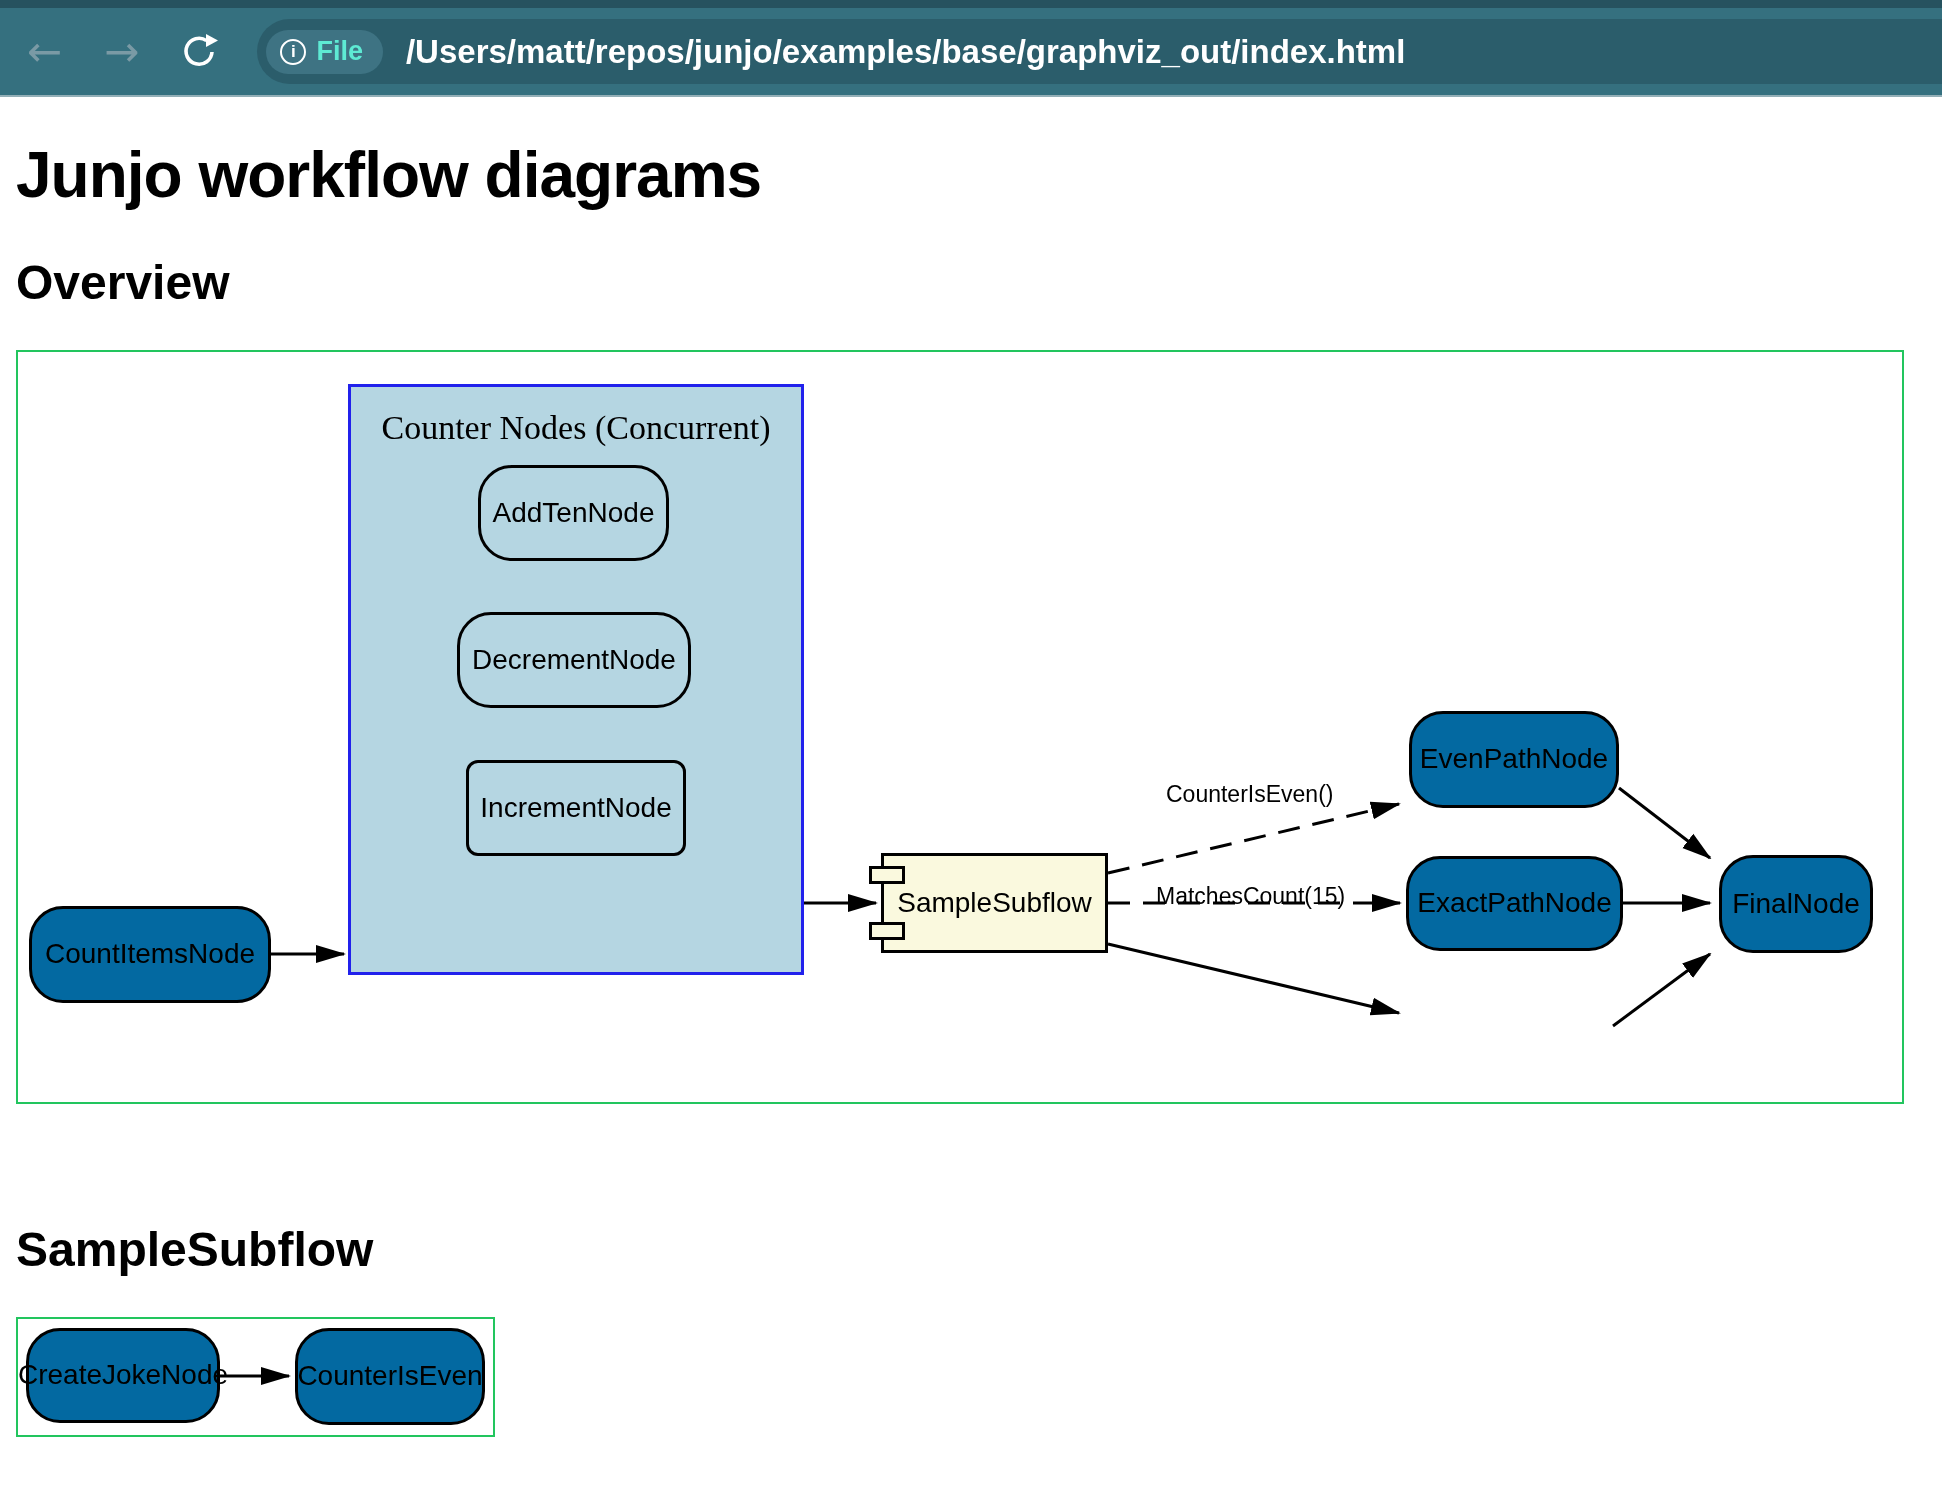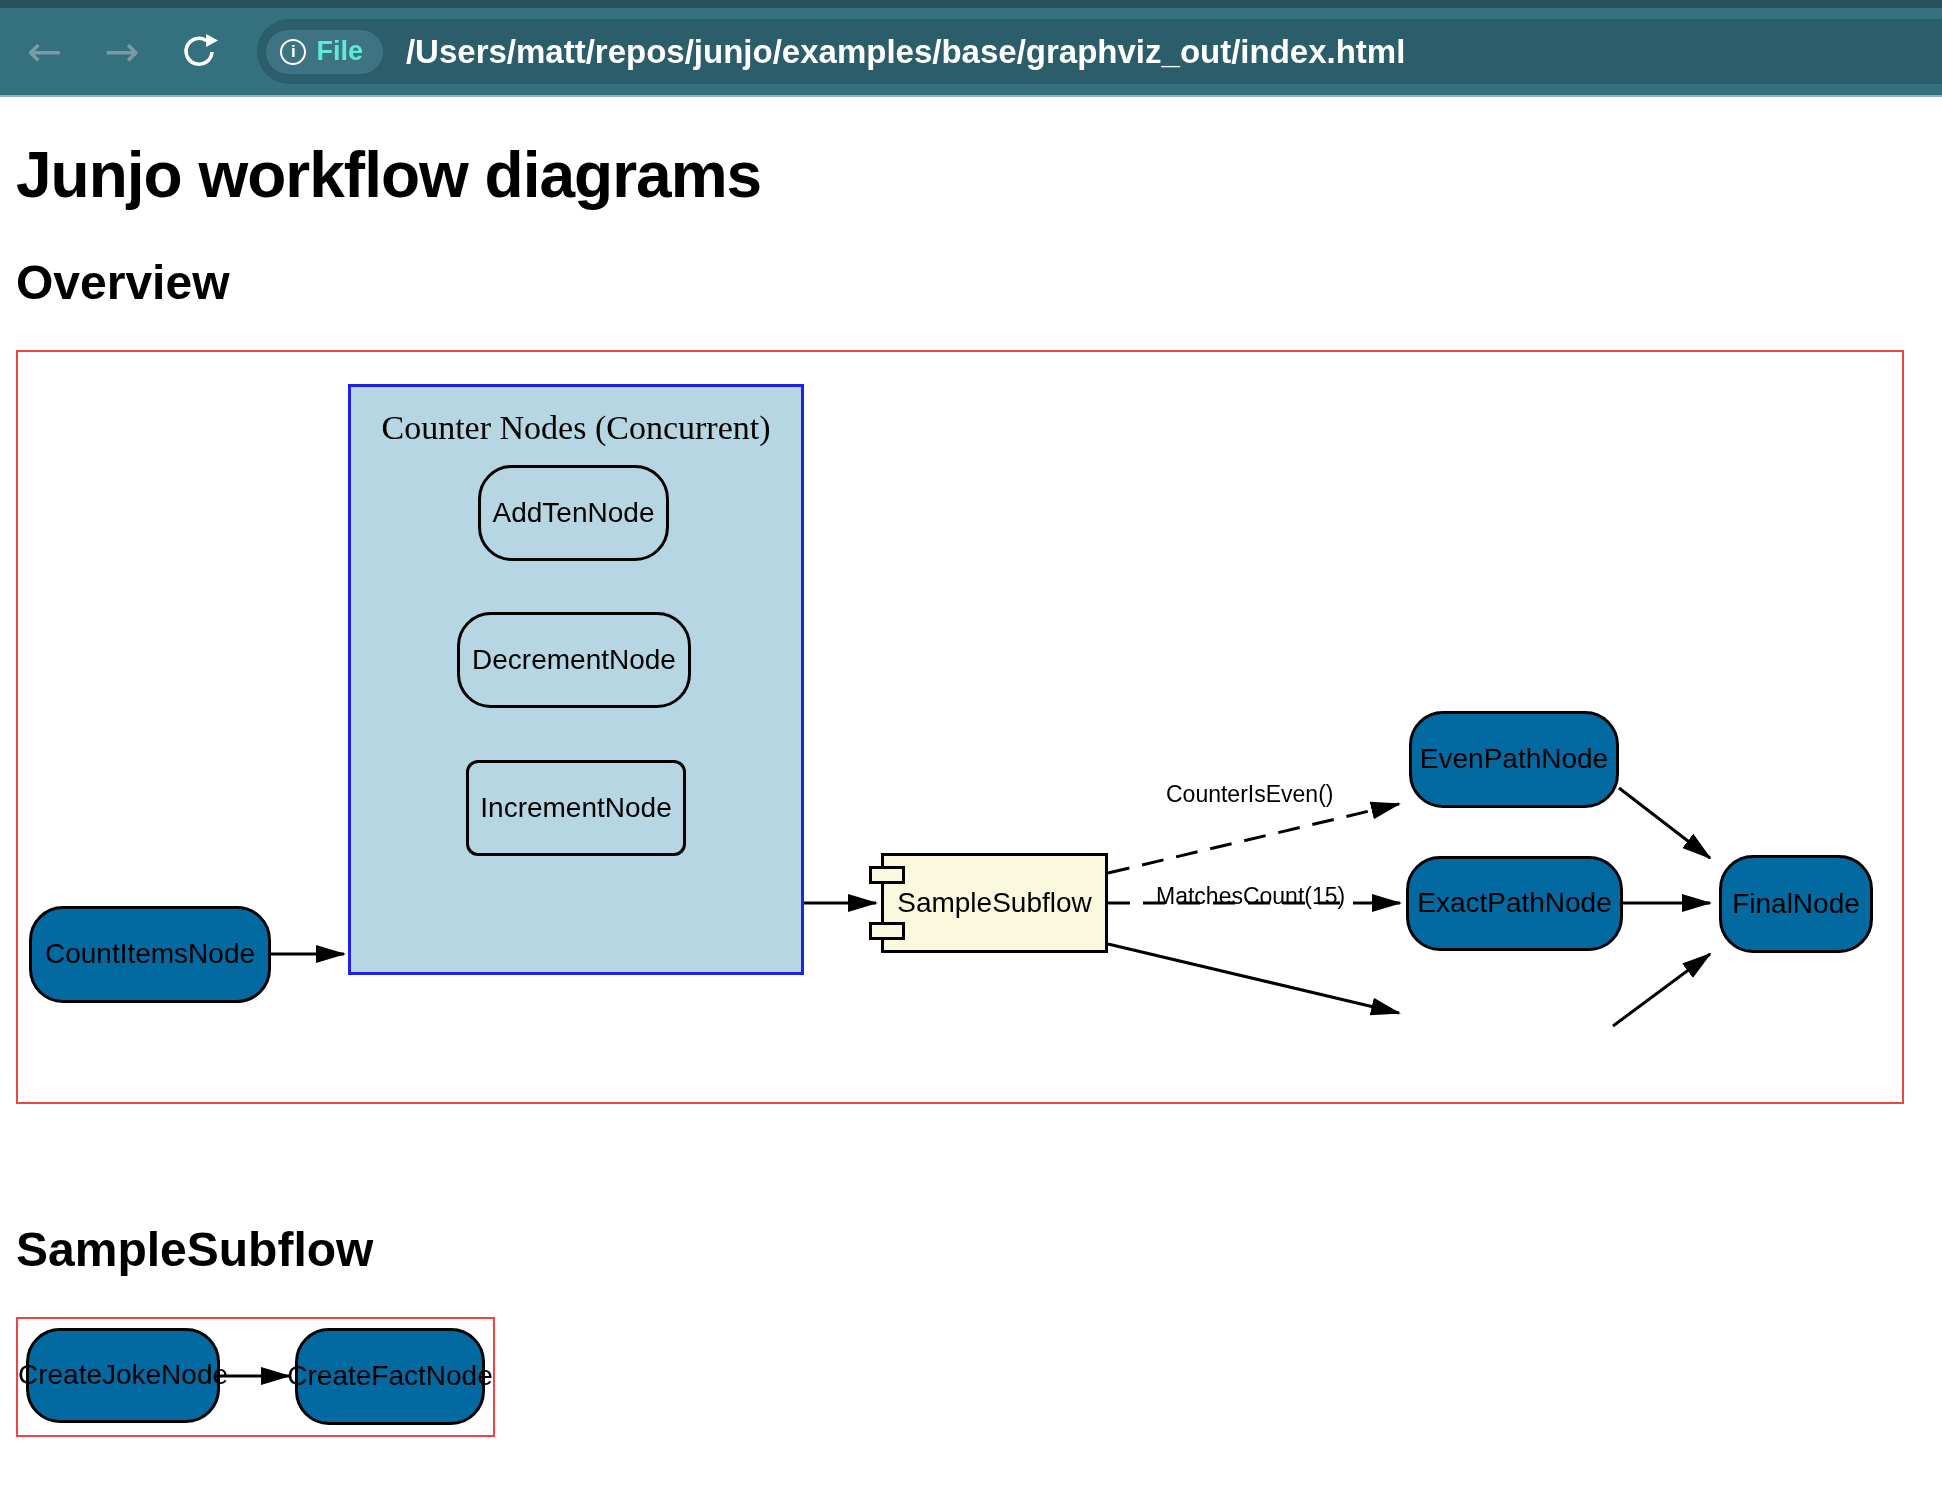--- a/index.html
+++ b/index.html
@@ -71,21 +71,21 @@
   }
   h2.section-heading {
     font-size: 48px; font-weight: bold;
     margin: 0 0 40px 16px;
     line-height: 1.15;
   }
   h2.second { margin-top: 118px; }
 
   figure.diagram {
     margin: 0 0 0 16px;
-    border: 2px solid #ef4444;
+    border: 2px solid #22c55e;
     background: #fff;
     position: relative;
     padding: 16px;
   }
   .overview-fig { width: 1888px; height: 754px; }
   .subflow-fig  { width: 479px;  height: 120px; text-decoration: underline; }
 
   svg.edges { position: absolute; left: 0; top: 0; pointer-events: none; }
   svg.edges line { stroke: #000; stroke-width: 3; }
   svg.edges line.dashed { stroke-dasharray: 22 13; }
@@ -212,15 +212,15 @@
   <figure class="diagram subflow-fig">
     <svg class="edges" width="475" height="116" viewBox="0 0 475 116">
       <defs>
         <marker id="arrow2" markerUnits="userSpaceOnUse" markerWidth="30" markerHeight="22" viewBox="0 0 30 22" refX="28" refY="11" orient="auto">
           <polygon points="0 2, 30 11, 0 20" fill="#000"></polygon>
         </marker>
       </defs>
       <line x1="202" y1="57" x2="271" y2="57" marker-end="url(#arrow2)"></line>
     </svg>
     <div class="gv-node" style="left:8px; top:9px; width:194px; height:95px;">CreateJokeNode</div>
-    <div class="gv-node" style="left:277px; top:9px; width:190px; height:97px;">CreateFactNode</div>
+    <div class="gv-node" style="left:277px; top:9px; width:190px; height:97px;">CounterIsEven</div>
   </figure>
 </main>
 
 </body></html>

